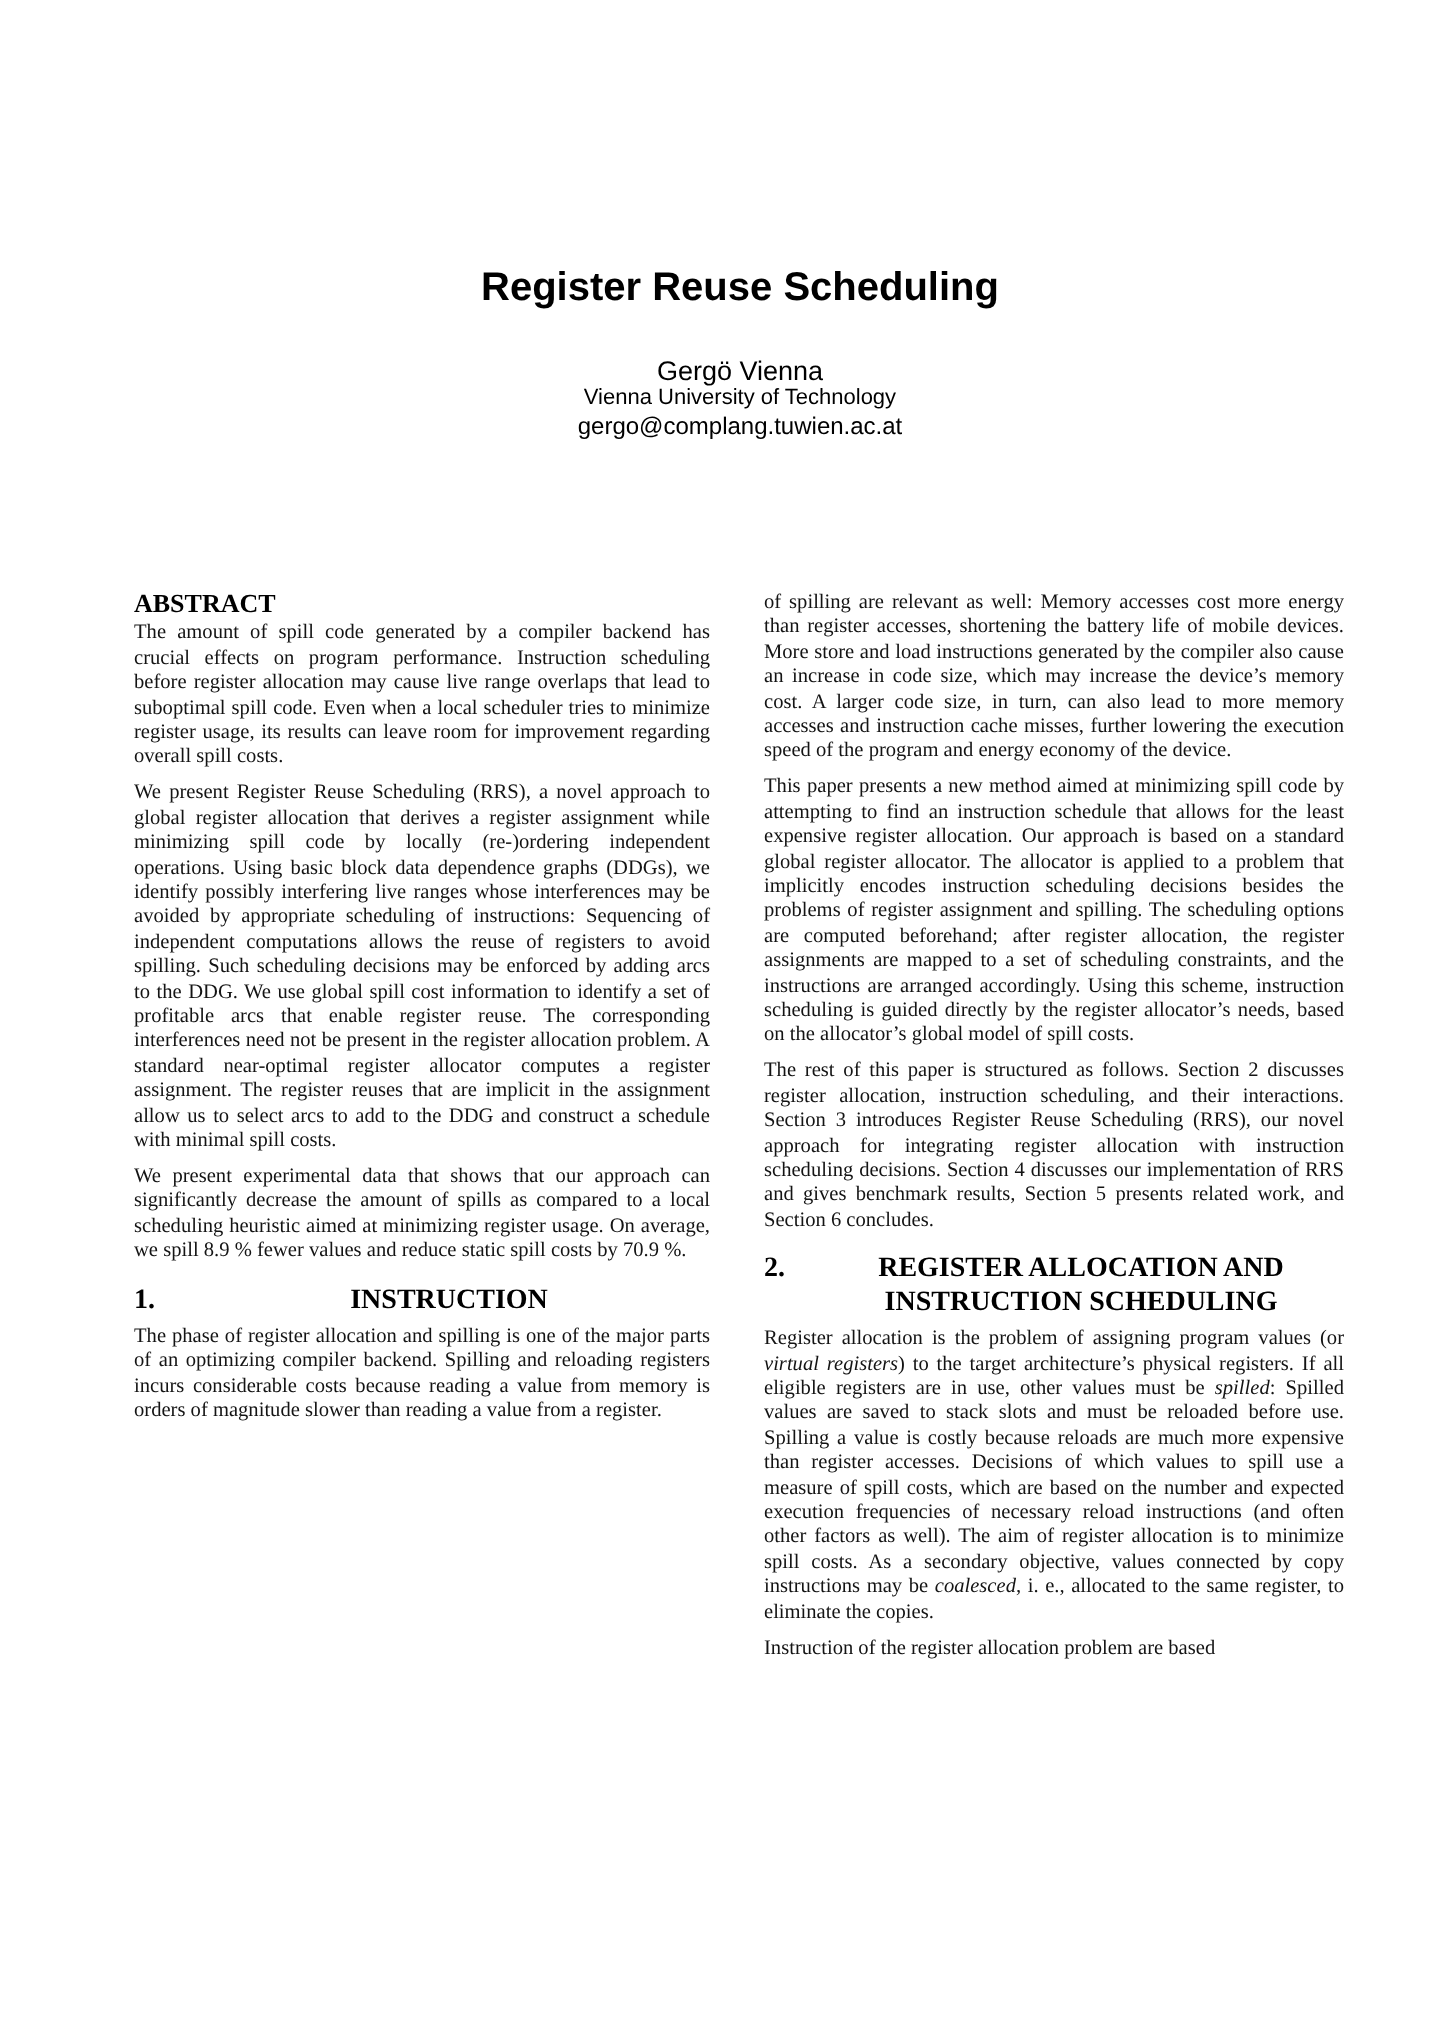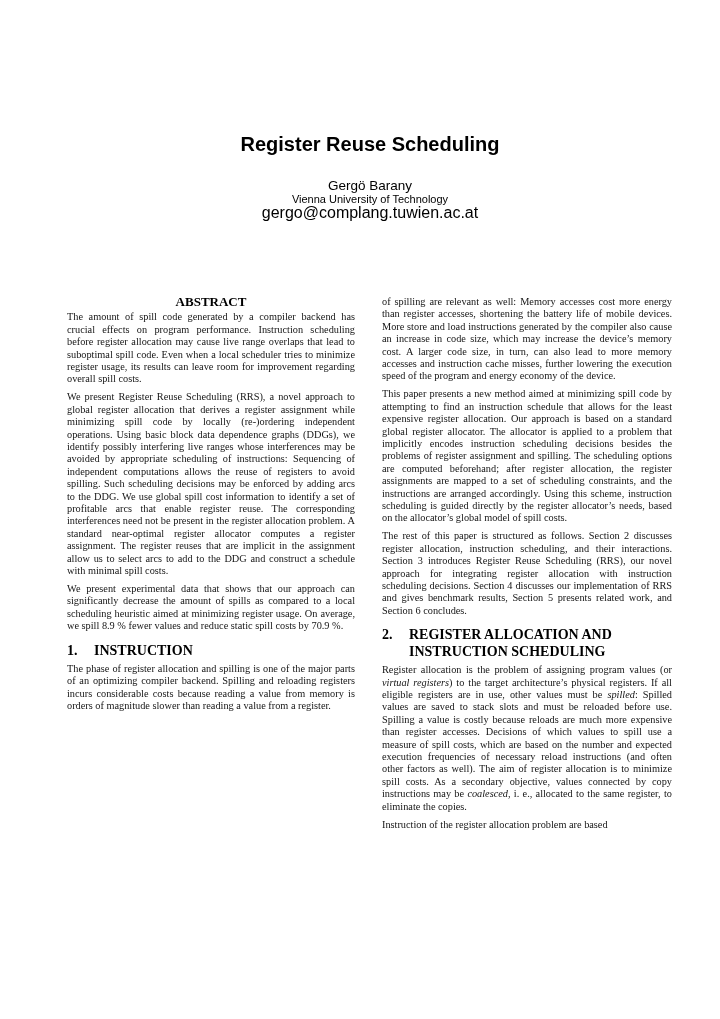--- a/index.html
+++ b/index.html
@@ -27,66 +27,66 @@
   .author{
     margin-top:23px;
     font-size:13.5px;
     line-height:15px;
   }
   .affil{
     font-size:11px;
     line-height:12.3px;
   }
   .email{
-    font-size:16px;
+    font-size:12px;
     line-height:16px;
   }
   .col{
     position:absolute;
     top:248px;
     font-family:"Liberation Serif","DejaVu Serif",serif;
     font-size:10.3px;
     line-height:12.4px;
     text-align:justify;
     hyphens:auto;
     -webkit-hyphens:auto;
     color:#141414;
   }
   .col-left{left:67px;width:288px;}
   .col-right{left:382px;width:290px;}
   .col p.body-p{margin:0 0 5.5px 0;}
   .abstract-h{
     font-size:13px;
     font-weight:bold;
     margin:0 0 3px 0;
-    text-align:center;
+    text-align:left;
     color:#000;
     font-family:"Liberation Serif","DejaVu Serif",serif;
   }
   .sec{
     display:flex;
     font-size:14px;
     line-height:16.5px;
     font-weight:bold;
     margin:10px 0 4px 0;
     text-align:left;
     color:#000;
     font-family:"Liberation Serif","DejaVu Serif",serif;
   }
   .sec-num{flex:0 0 27px;}
-  .sec-title{flex:1 1 auto;}
+  .sec-title{flex:1 1 auto;text-align:center;}
   i{font-style:italic;}
 </style>
 </head>
 <body>
 
 <div class="page">
   <div class="header">
     <h1 class="title">Register Reuse Scheduling</h1>
-    <div class="author">Gergö Barany</div>
+    <div class="author">Gergö Vienna</div>
     <div class="affil">Vienna University of Technology</div>
     <div class="email">gergo@complang.tuwien.ac.at</div>
   </div>
   <div class="col col-left">
       <h2 class="abstract-h">ABSTRACT</h2>
       <p class="body-p">The amount of spill code generated by a compiler backend has crucial effects on program performance. Instruction scheduling before register allocation may cause live range overlaps that lead to suboptimal spill code. Even when a local scheduler tries to minimize register usage, its results can leave room for improvement regarding overall spill costs.</p>
       <p class="body-p">We present Register Reuse Scheduling (RRS), a novel approach to global register allocation that derives a register assignment while minimizing spill code by locally (re-)ordering independent operations. Using basic block data dependence graphs (DDGs), we identify possibly interfering live ranges whose interferences may be avoided by appropriate scheduling of instructions: Sequencing of independent computations allows the reuse of registers to avoid spilling. Such scheduling decisions may be enforced by adding arcs to the DDG. We use global spill cost information to identify a set of profitable arcs that enable register reuse. The corresponding interferences need not be present in the register allocation problem. A standard near-optimal register allocator computes a register assignment. The register reuses that are implicit in the assignment allow us to select arcs to add to the DDG and construct a schedule with minimal spill costs.</p>
       <p class="body-p">We present experimental data that shows that our approach can significantly decrease the amount of spills as compared to a local scheduling heuristic aimed at minimizing register usage. On average, we spill 8.9 % fewer values and reduce static spill costs by 70.9 %.</p>
       <h3 class="sec">
         <span class="sec-num">1.</span>

